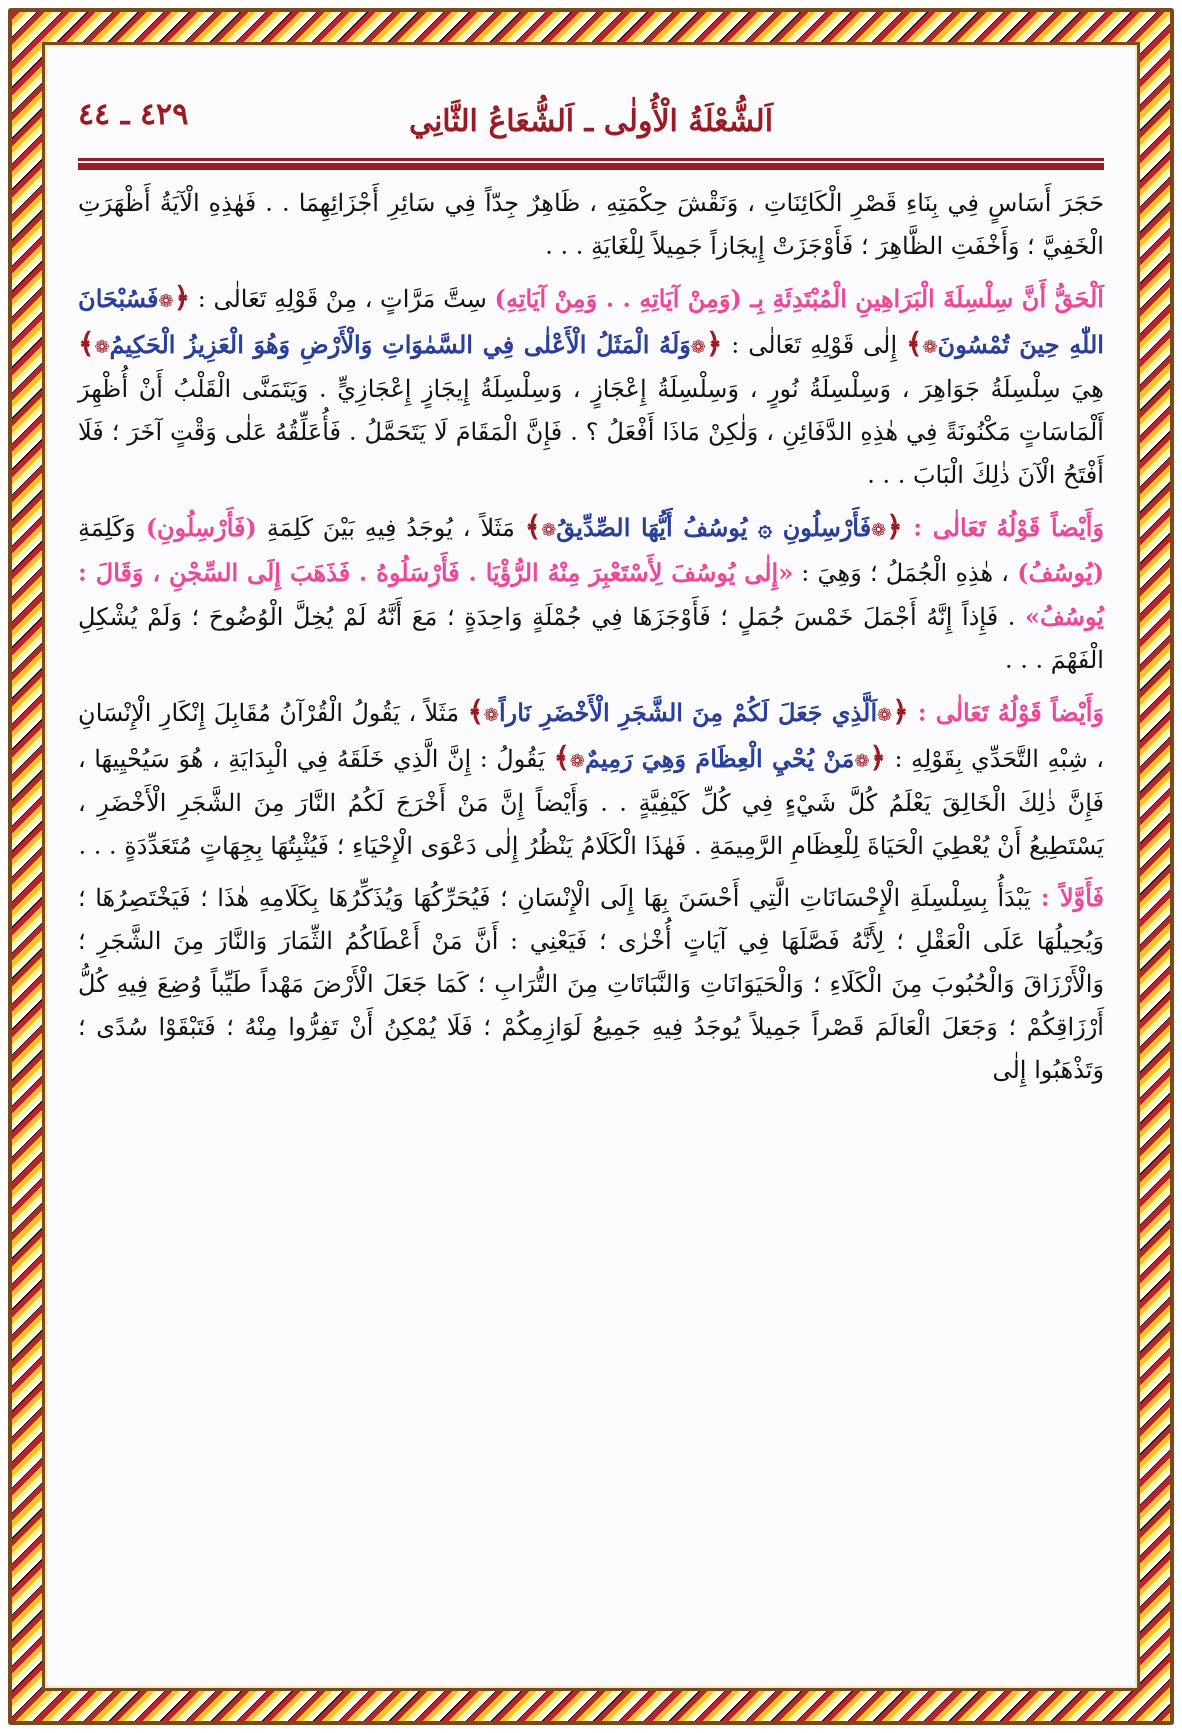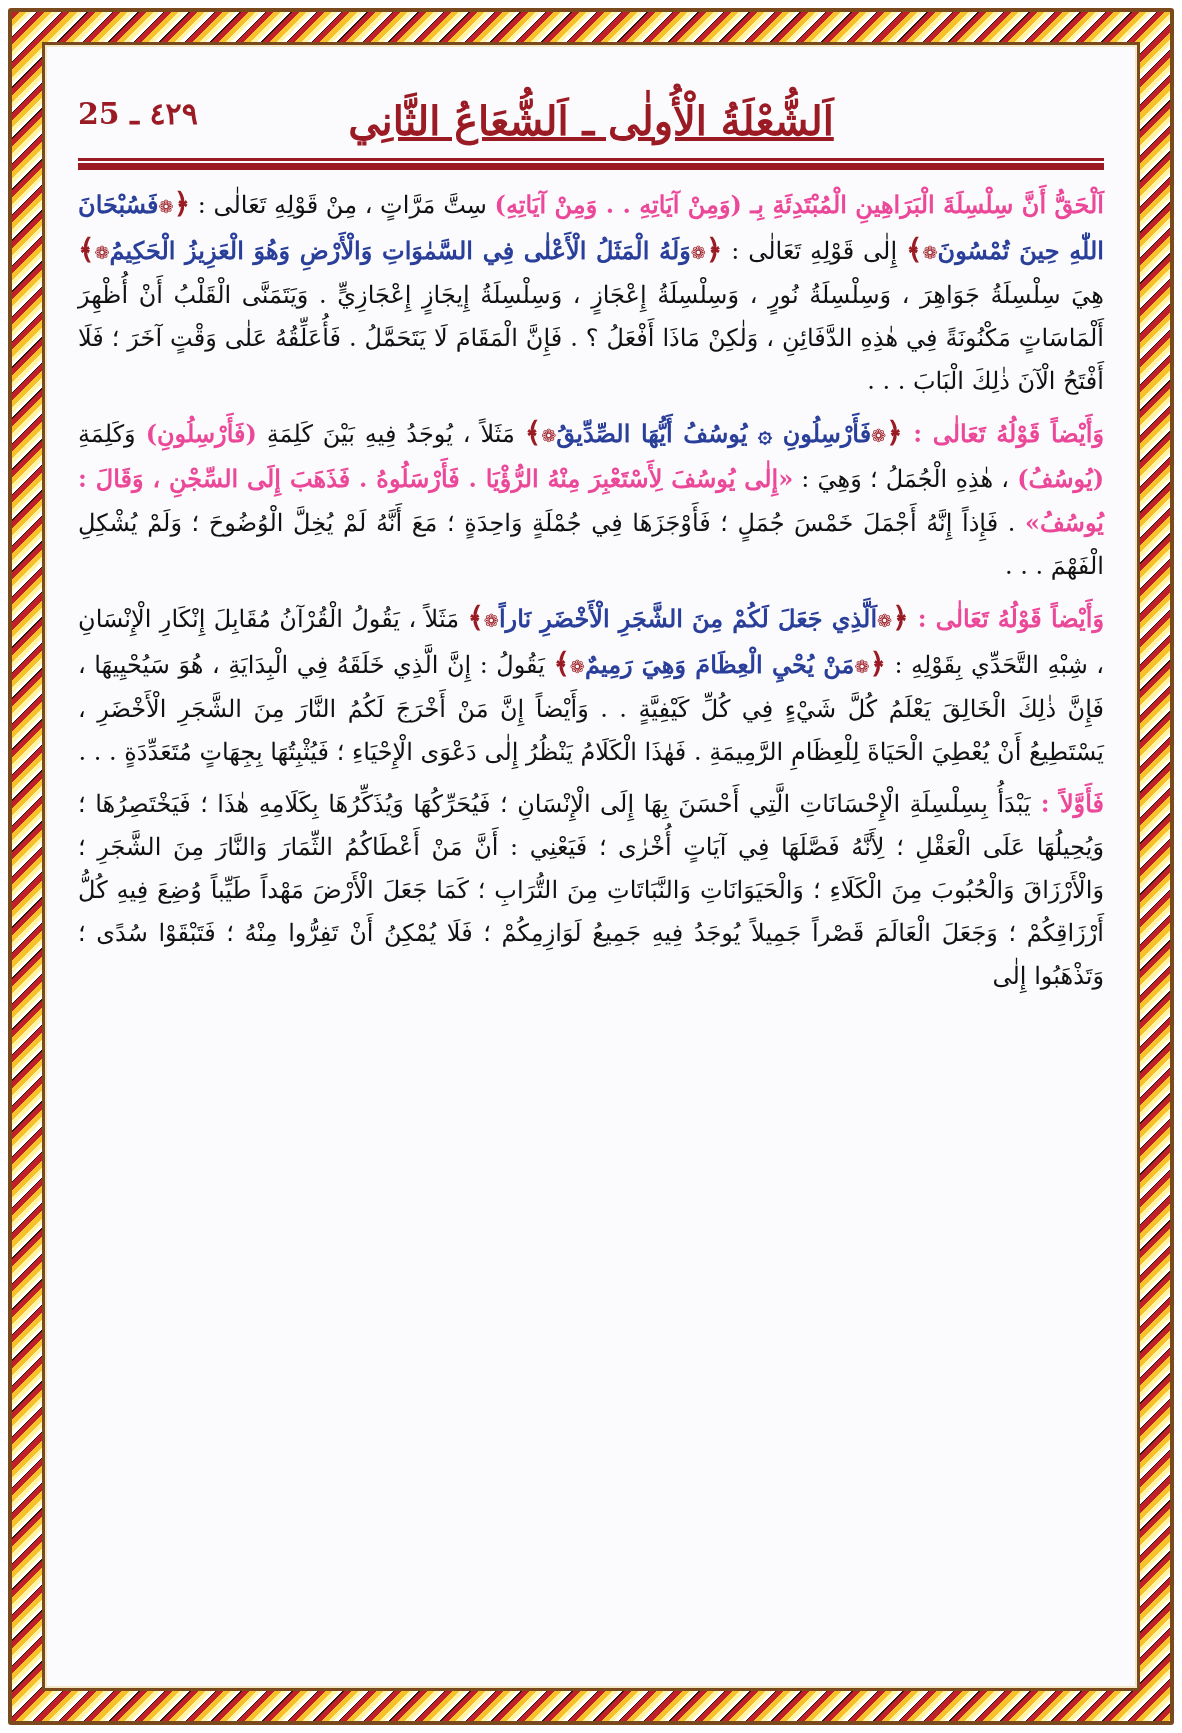--- a/index.html
+++ b/index.html
@@ -37,21 +37,21 @@
   .content {
     position: absolute; left: 78px; top: 88px; width: 1026px;
     direction: rtl;
   }
   .header {
     position: relative; height: 64px;
     display: flex; align-items: center; justify-content: center;
   }
   .header-title {
     font-family: "DejaVu Serif", serif;
-    font-weight: bold; font-size: 40px; color: #9b1b24; text-decoration: underline;
+    font-weight: bold; font-size: 30px; color: #9b1b24;
   }
   .header-page {
     position: absolute; left: 0; top: 8px;
     font-family: "DejaVu Serif", serif;
     font-weight: bold; font-size: 30px; color: #9b1b24;
     direction: ltr;
   }
   .rule-thin { height: 3px; background: #9b1b24; margin-top: 6px; }
   .rule-thick { height: 7px; background: #9b1b24; margin-top: 2px; }
 
@@ -75,24 +75,25 @@
   <div class="frame-inner-brown">
     <div class="frame-inner-light">
       <div class="page"></div>
     </div>
   </div>
 </div>
 
 <div class="content">
   <div class="header">
     <span class="header-title">اَلشُّعْلَةُ الْأُولٰى ـ اَلشُّعَاعُ الثَّانِي</span>
-    <span class="header-page">٤٢٩ ـ 25</span>
+    <span class="header-page">٤٢٩ ـ ٤٤</span>
   </div>
   <div class="rule-thin"></div>
   <div class="rule-thick"></div>
 
   <div class="body-text" id="body-text">
+      <p class="para"><span class="">حَجَرَ أَسَاسٍ فِي بِنَاءِ قَصْرِ الْكَائِنَاتِ ، وَنَقْشَ حِكْمَتِهِ ، ظَاهِرٌ جِدّاً فِي سَائِرِ أَجْزَائِهِمَا . . فَهٰذِهِ الْآيَةُ أَظْهَرَتِ الْخَفِيَّ ؛ وَأَخْفَتِ الظَّاهِرَ ؛ فَأَوْجَزَتْ إِيجَازاً جَمِيلاً لِلْغَايَةِ . . .</span></p>
       <p class="para"><span class="red">اَلْحَقُّ أَنَّ سِلْسِلَةَ الْبَرَاهِينِ الْمُبْتَدِئَةِ بِـ (وَمِنْ آيَاتِهِ . . وَمِنْ آيَاتِهِ)</span><span class=""> سِتَّ مَرَّاتٍ ، مِنْ قَوْلِهِ تَعَالٰى : </span><span class="bracket">﴿</span><span class="rosette">❁</span><span class="blue">فَسُبْحَانَ اللّٰهِ حِينَ تُمْسُونَ</span><span class="rosette">❁</span><span class="bracket">﴾</span><span class=""> إِلٰى قَوْلِهِ تَعَالٰى : </span><span class="bracket">﴿</span><span class="rosette">❁</span><span class="blue">وَلَهُ الْمَثَلُ الْأَعْلٰى فِي السَّمٰوَاتِ وَالْأَرْضِ وَهُوَ الْعَزِيزُ الْحَكِيمُ</span><span class="rosette">❁</span><span class="bracket">﴾</span><span class=""> هِيَ سِلْسِلَةُ جَوَاهِرَ ، وَسِلْسِلَةُ نُورٍ ، وَسِلْسِلَةُ إِعْجَازٍ ، وَسِلْسِلَةُ إِيجَازٍ إِعْجَازِيٍّ . وَيَتَمَنَّى الْقَلْبُ أَنْ أُظْهِرَ أَلْمَاسَاتٍ مَكْنُونَةً فِي هٰذِهِ الدَّفَائِنِ ، وَلٰكِنْ مَاذَا أَفْعَلُ ؟ . فَإِنَّ الْمَقَامَ لَا يَتَحَمَّلُ . فَأُعَلِّقُهُ عَلٰى وَقْتٍ آخَرَ ؛ فَلَا أَفْتَحُ الْآنَ ذٰلِكَ الْبَابَ . . .</span></p>
       <p class="para"><span class="red">وَأَيْضاً قَوْلُهُ تَعَالٰى : </span><span class="bracket">﴿</span><span class="rosette">❁</span><span class="blue">فَأَرْسِلُونِ ۞ يُوسُفُ أَيُّهَا الصِّدِّيقُ</span><span class="rosette">❁</span><span class="bracket">﴾</span><span class=""> مَثَلاً ، يُوجَدُ فِيهِ بَيْنَ كَلِمَةِ </span><span class="red">(فَأَرْسِلُونِ)</span><span class=""> وَكَلِمَةِ </span><span class="red">(يُوسُفُ)</span><span class=""> ، هٰذِهِ الْجُمَلُ ؛ وَهِيَ : </span><span class="red">«إِلٰى يُوسُفَ لِأَسْتَعْبِرَ مِنْهُ الرُّؤْيَا . فَأَرْسَلُوهُ . فَذَهَبَ إِلَى السِّجْنِ ، وَقَالَ : يُوسُفُ»</span><span class=""> . فَإِذاً إِنَّهُ أَجْمَلَ خَمْسَ جُمَلٍ ؛ فَأَوْجَزَهَا فِي جُمْلَةٍ وَاحِدَةٍ ؛ مَعَ أَنَّهُ لَمْ يُخِلَّ الْوُضُوحَ ؛ وَلَمْ يُشْكِلِ الْفَهْمَ . . .</span></p>
       <p class="para"><span class="red">وَأَيْضاً قَوْلُهُ تَعَالٰى : </span><span class="bracket">﴿</span><span class="rosette">❁</span><span class="blue">اَلَّذِي جَعَلَ لَكُمْ مِنَ الشَّجَرِ الْأَخْضَرِ نَاراً</span><span class="rosette">❁</span><span class="bracket">﴾</span><span class=""> مَثَلاً ، يَقُولُ الْقُرْآنُ مُقَابِلَ إِنْكَارِ الْإِنْسَانِ ، شِبْهِ التَّحَدِّي بِقَوْلِهِ : </span><span class="bracket">﴿</span><span class="rosette">❁</span><span class="blue">مَنْ يُحْيِ الْعِظَامَ وَهِيَ رَمِيمٌ</span><span class="rosette">❁</span><span class="bracket">﴾</span><span class=""> يَقُولُ : إِنَّ الَّذِي خَلَقَهُ فِي الْبِدَايَةِ ، هُوَ سَيُحْيِيهَا ، فَإِنَّ ذٰلِكَ الْخَالِقَ يَعْلَمُ كُلَّ شَيْءٍ فِي كُلِّ كَيْفِيَّةٍ . . وَأَيْضاً إِنَّ مَنْ أَخْرَجَ لَكُمُ النَّارَ مِنَ الشَّجَرِ الْأَخْضَرِ ، يَسْتَطِيعُ أَنْ يُعْطِيَ الْحَيَاةَ لِلْعِظَامِ الرَّمِيمَةِ . فَهٰذَا الْكَلَامُ يَنْظُرُ إِلٰى دَعْوَى الْإِحْيَاءِ ؛ فَيُثْبِتُهَا بِجِهَاتٍ مُتَعَدِّدَةٍ . . .</span></p>
       <p class="para"><span class="red">فَأَوَّلاً : </span><span class="">يَبْدَأُ بِسِلْسِلَةِ الْإِحْسَانَاتِ الَّتِي أَحْسَنَ بِهَا إِلَى الْإِنْسَانِ ؛ فَيُحَرِّكُهَا وَيُذَكِّرُهَا بِكَلَامِهِ هٰذَا ؛ فَيَخْتَصِرُهَا ؛ وَيُحِيلُهَا عَلَى الْعَقْلِ ؛ لِأَنَّهُ فَصَّلَهَا فِي آيَاتٍ أُخْرٰى ؛ فَيَعْنِي : أَنَّ مَنْ أَعْطَاكُمُ الثِّمَارَ وَالنَّارَ مِنَ الشَّجَرِ ؛ وَالْأَرْزَاقَ وَالْحُبُوبَ مِنَ الْكَلَاءِ ؛ وَالْحَيَوَانَاتِ وَالنَّبَاتَاتِ مِنَ التُّرَابِ ؛ كَمَا جَعَلَ الْأَرْضَ مَهْداً طَيِّباً وُضِعَ فِيهِ كُلُّ أَرْزَاقِكُمْ ؛ وَجَعَلَ الْعَالَمَ قَصْراً جَمِيلاً يُوجَدُ فِيهِ جَمِيعُ لَوَازِمِكُمْ ؛ فَلَا يُمْكِنُ أَنْ تَفِرُّوا مِنْهُ ؛ فَتَبْقَوْا سُدًى ؛ وَتَذْهَبُوا إِلٰى</span></p>
     </div>
 </div>
 
 </body></html>

